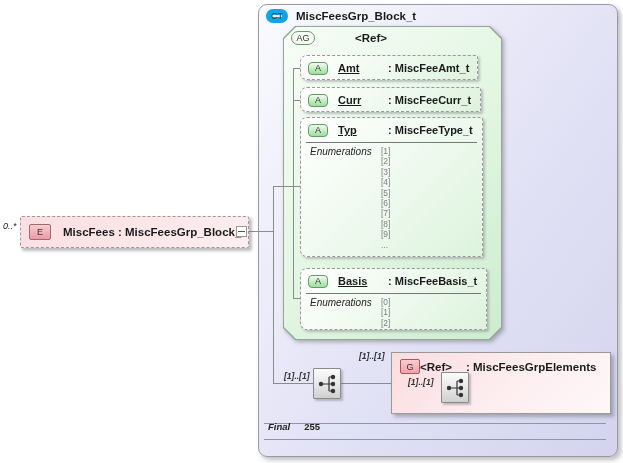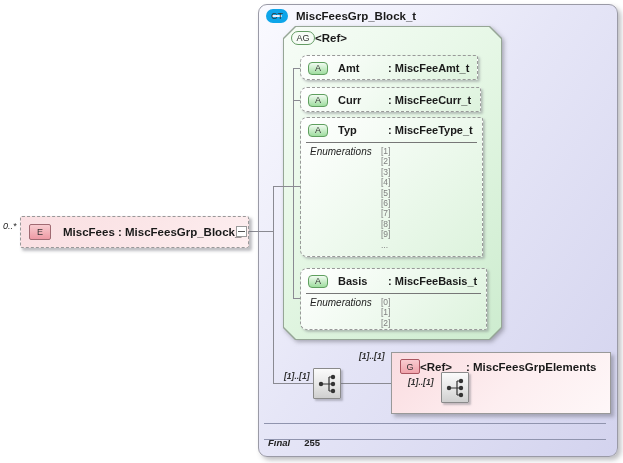--- a/index.html
+++ b/index.html
@@ -40,36 +40,36 @@
   .ct-header{position:absolute;left:266px;top:9px;display:flex;align-items:center;z-index:4;}
   .ct-badge{width:22px;height:14px;border:6px solid #0ea5e9;border-radius:7px;background:#eef0fb;}
   .ct-title{font-weight:bold;font-size:11.5px;margin-left:8px;}
 
   
   .ag-wrap{position:absolute;left:283px;top:26px;width:219px;height:314px;z-index:2;
     filter:drop-shadow(2.5px 2.5px 2px rgba(100,100,110,.5));}
   .cham{clip-path:polygon(12px 0,calc(100% - 12px) 0,100% 12px,100% calc(100% - 12px),calc(100% - 12px) 100%,12px 100%,0 calc(100% - 12px),0 12px);}
   .ag-border{position:absolute;inset:0;background:#96a696;}
   .ag-fill{position:absolute;inset:1px;background:linear-gradient(135deg,#f7fdf7 0%,#e3f6e3 50%,#cdeccf 100%);}
-  .ag-header{position:absolute;left:8px;top:5px;display:flex;align-items:center;z-index:4;width:200px;}
+  .ag-header{position:absolute;left:8px;top:5px;display:flex;align-items:center;z-index:4;width:200px;gap:40px;}
   .ag-badge{width:24px;height:14px;border:1px solid #649c64;border-radius:7px;background:#f6fcf6;}
   .ref-name{font-weight:bold;font-size:11.5px;margin-left:0;width:46px;flex:0 0 auto;}
   .ref-type{font-weight:bold;font-size:11.5px;white-space:nowrap;}
 
   
   .attr-box{
     position:absolute;z-index:4;border:1px dashed #999;box-sizing:border-box;
     background:linear-gradient(135deg,#ffffff 0%,#f0faf0 45%,#ddf3dd 100%);
     box-shadow:2px 2px 2.5px rgba(110,110,120,.4);
     border-radius:7px 2px 2px 7px;
   }
   .attr-header{display:flex;align-items:center;height:24px;}
   .a-badge{width:20px;height:13px;margin-left:7px;border:1px solid #5f9f5f;border-radius:4px;
     background:linear-gradient(#f1fbf1,#9fdd9f);}
-  .attr-name{font-weight:bold;font-size:11px;margin-left:10px;width:50px;flex:0 0 auto;}
+  .attr-name{font-weight:bold;font-size:11px;margin-left:10px;width:50px;flex:0 0 auto;text-decoration:underline;}
   .attr-type{font-weight:bold;font-size:11px;white-space:nowrap;}
   .attr-sep{height:1px;background:#777;margin:0 5px;}
   .enum-row{display:flex;padding:3px 0 0 9px;}
   .enum-label{font-style:italic;font-size:10px;color:#222;width:71px;flex:0 0 auto;}
   .enum-values{font-size:8.5px;color:#808080;line-height:10.4px;white-space:pre-line;}
 
   
   .seq-icon{
     position:absolute;width:28px;height:31px;z-index:4;border:1px solid #8a8a8a;box-sizing:border-box;
     background:linear-gradient(#fbfbfb,#e6e6e6 55%,#cfcfcf);border-radius:1px;
@@ -85,21 +85,21 @@
     border:1px solid #999;box-sizing:border-box;
     background:linear-gradient(135deg,#fadce0 0%,#fdeef0 55%,#fef7f8 100%);
     box-shadow:3px 3px 3.5px rgba(90,90,100,.4);
   }
   .g-header{display:flex;align-items:center;margin-top:6px;}
   .g-badge{width:20px;height:15px;margin-left:8px;border:1px solid #aa5560;border-radius:2px;
     background:linear-gradient(#f8ccd0,#f0a2aa);}
 
   
   .rule{position:absolute;height:1px;background:#9094ae;z-index:4;}
-  .final-row{position:absolute;left:268px;top:437px;z-index:4;font-size:9.5px;display:flex;}
+  .final-row{position:absolute;left:268px;top:421px;z-index:4;font-size:9.5px;display:flex;}
   .final-label{font-style:italic;font-weight:bold;color:#222;}
   .final-value{font-weight:bold;margin-left:14px;color:#222;}
   .annotation{position:absolute;left:268px;top:443px;z-index:4;font-size:9.5px;font-style:italic;color:#333;}
 </style>
 </head>
 <body>
 
 <div class="stage">
 
   <div class="ct-box"></div>

